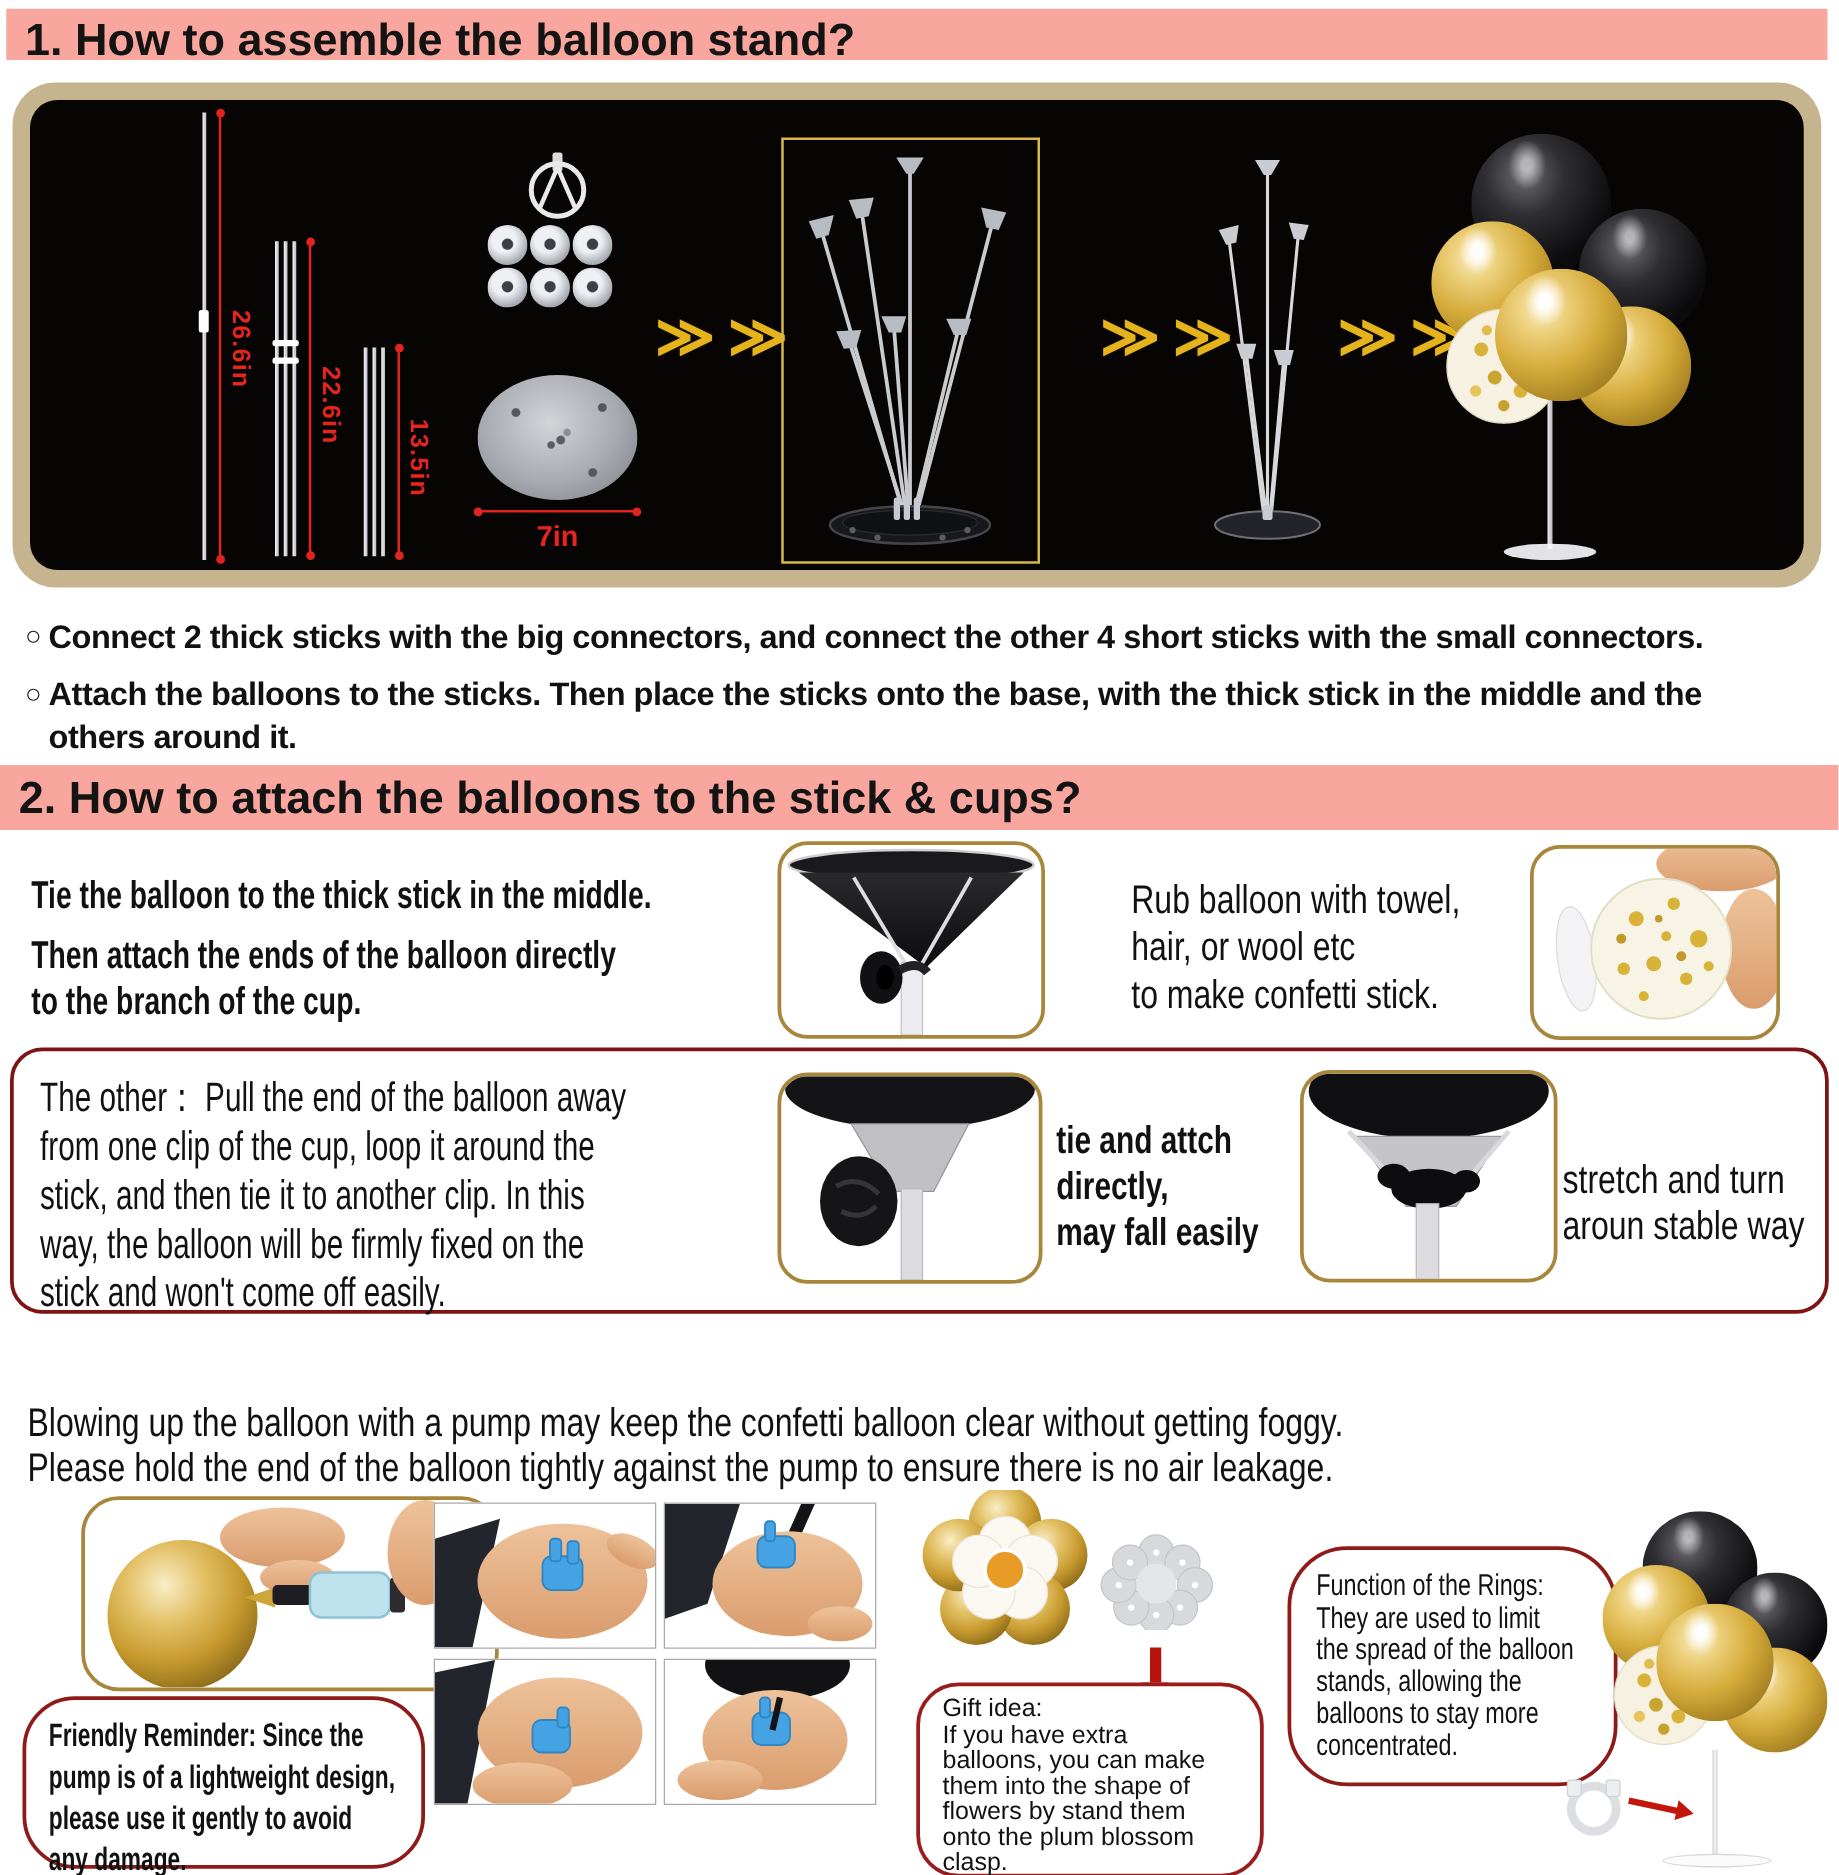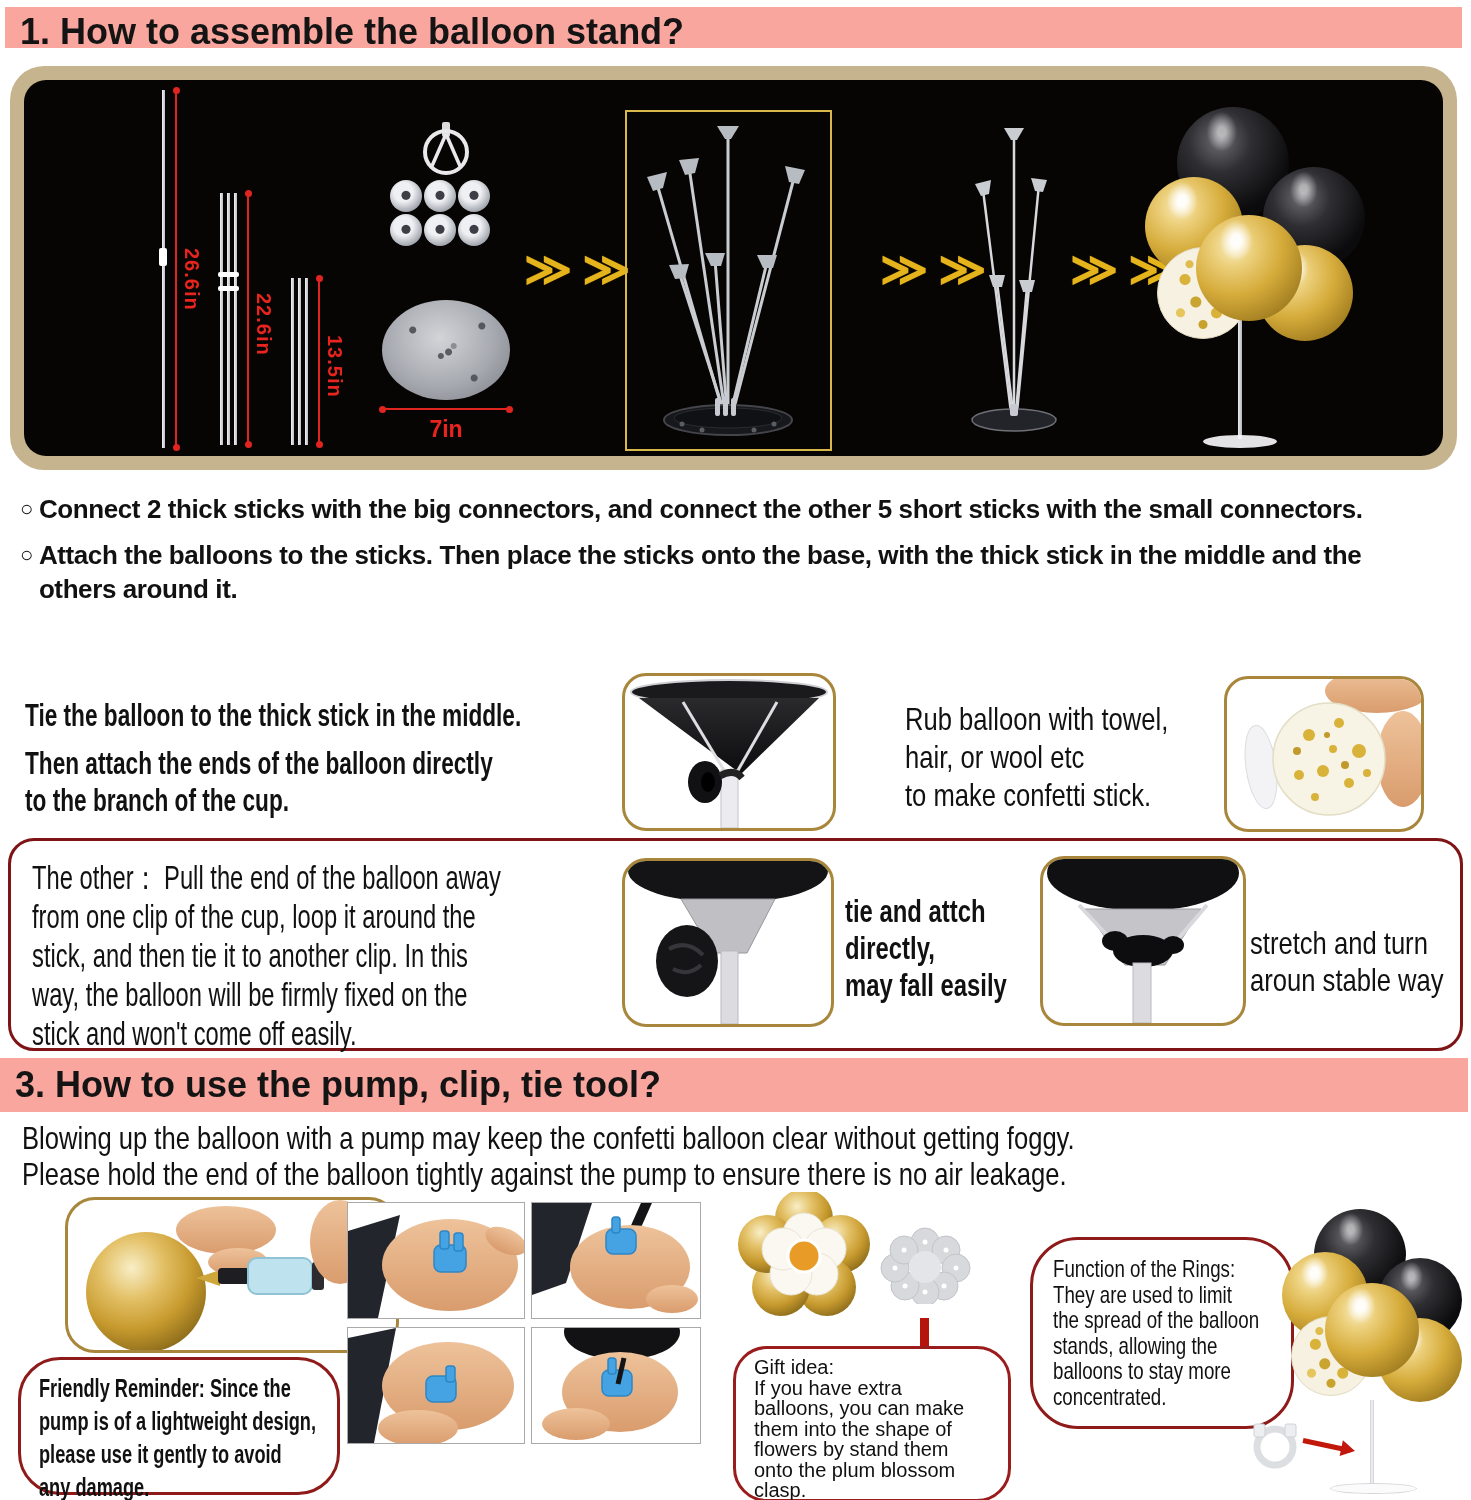--- a/index.html
+++ b/index.html
@@ -195,28 +195,31 @@
         <div class="abs balloon b-confetti" style="left:12px;top:152px;width:90px;height:90px;z-index:3;"></div>
         <div class="abs balloon b-gold" style="left:112px;top:150px;width:96px;height:96px;z-index:3;"></div>
         <div class="abs balloon b-gold" style="left:51px;top:120px;width:106px;height:106px;z-index:4;"></div>
         <div class="abs ellipse" style="left:58px;top:340px;width:74px;height:13px;background:rgba(246,246,250,.92);"></div>
       </div>
     </div>
   </div>
 
   <div class="abs" style="left:20px;top:492px;width:1445px;display:flex;gap:6px;font-weight:bold;font-size:26px;letter-spacing:-0.4px;line-height:34px;">
     <span style="font-size:22px;">○</span>
-    <span class="prel">Connect 2 thick sticks with the big connectors, and connect the other 5 short sticks with the small connectors.</span>
+    <span class="prel">Connect 2 thick sticks with the big connectors, and connect the other 4 short sticks with the small connectors.</span>
   </div>
   <div class="abs" style="left:20px;top:538px;width:1445px;display:flex;gap:6px;font-weight:bold;font-size:26px;letter-spacing:-0.4px;line-height:34px;">
     <span style="font-size:22px;">○</span>
     <span class="prel">Attach the balloons to the sticks. Then place the sticks onto the base, with the thick stick in the middle and the
 others around it.</span>
   </div>
 
+  <div class="abs bar" style="left:0;top:612px;width:1471px;height:52px;">
+    <h2 style="font-size:36px;line-height:52px;">2. How to attach the balloons to the stick &amp; cups?</h2>
+  </div>
 
   <div class="abs prel cond" style="left:25px;top:696px;width:820px;font-weight:bold;font-size:31px;line-height:40px;transform:scaleX(.73);">Tie the balloon to the thick stick in the middle.</div>
   <div class="abs prel cond" style="left:25px;top:745px;width:820px;font-weight:bold;font-size:31px;line-height:37px;transform:scaleX(.73);">Then attach the ends of the balloon directly
 to the branch of the cup.</div>
 
   <div class="abs goldbox" style="left:622px;top:673px;width:208px;height:152px;">
     <svg width="208" height="152" viewBox="0 0 208 152">
       <ellipse cx="104" cy="16" rx="98" ry="12" fill="#1a1a1c" stroke="#cfcfd4" stroke-width="2"></ellipse>
       <polygon points="14,22 194,22 116,98" fill="url(#gCone)"></polygon>
       <line x1="58" y1="26" x2="100" y2="96" stroke="#dddde2" stroke-width="3"></line>
@@ -285,23 +288,20 @@
       <line x1="164" y1="46" x2="118" y2="100" stroke="#d8d8dd" stroke-width="4"></line>
       <ellipse cx="100" cy="92" rx="30" ry="16" fill="#0d0d0f"></ellipse>
       <ellipse cx="72" cy="82" rx="13" ry="10" fill="#0d0d0f"></ellipse>
       <ellipse cx="130" cy="86" rx="11" ry="9" fill="#0d0d0f"></ellipse>
       <rect x="90" y="104" width="18" height="60" fill="#dcdce0" stroke="#b9b9bf"></rect>
     </svg>
   </div>
   <div class="abs prel cond" style="left:1250px;top:925px;width:280px;font-size:32px;line-height:37px;transform:scaleX(.8);">stretch and turn
 aroun stable way</div>
 
-  <div class="abs bar" style="left:0;top:1058px;width:1468px;height:54px;">
-    <h2 style="font-size:36px;line-height:54px;">3. How to use the pump, clip, tie tool?</h2>
-  </div>
 
   <div class="abs prel cond" style="left:22px;top:1120px;width:1600px;font-size:32px;line-height:36px;transform:scaleX(.8);">Blowing up the balloon with a pump may keep the confetti balloon clear without getting foggy.
 Please hold the end of the balloon tightly against the pump to ensure there is no air leakage.</div>
 
   <div class="abs goldbox" style="left:65px;top:1197px;width:328px;height:150px;border-radius:30px;">
     <svg width="328" height="150" viewBox="0 0 328 150">
       <circle cx="78" cy="92" r="60" fill="url(#gGold)"></circle>
       <polygon points="128,78 152,70 152,86" fill="#cfa63a"></polygon>
       <ellipse cx="158" cy="30" rx="50" ry="24" fill="url(#gSkin)"></ellipse>
       <ellipse cx="170" cy="62" rx="30" ry="14" fill="url(#gSkin)"></ellipse>

